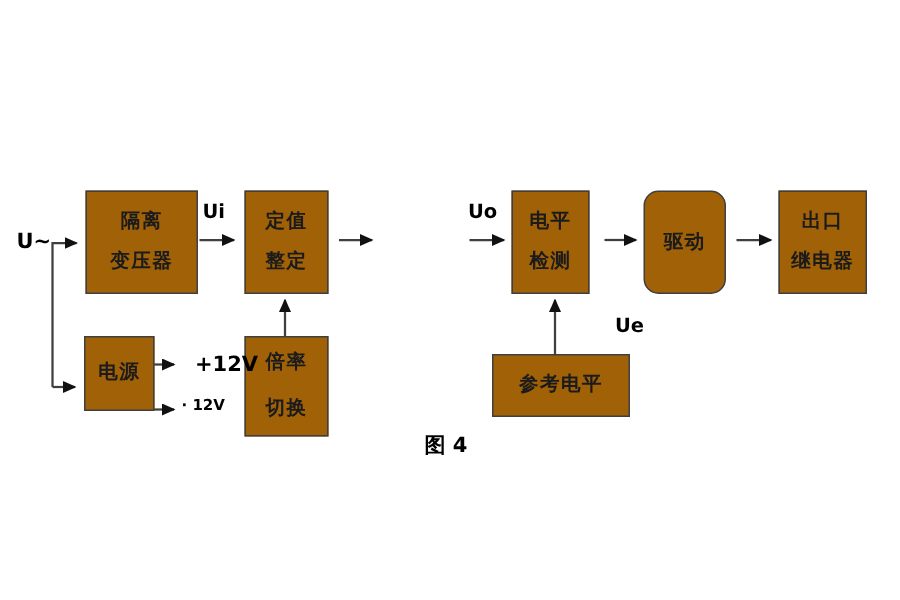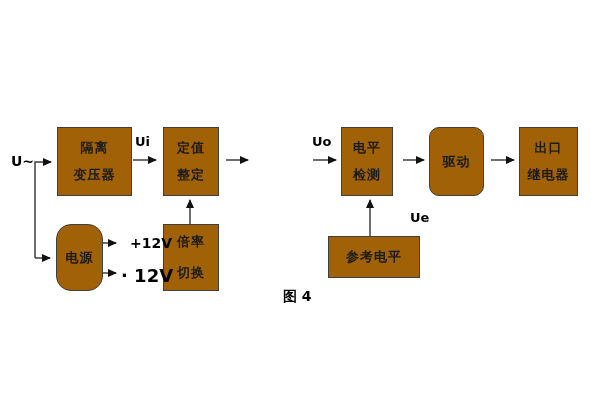--- a/index.html
+++ b/index.html
@@ -32,36 +32,36 @@
     letter-spacing: 1px;
     line-height: 1.2;
     white-space: nowrap;
   }
   .b-isolation { left: 57px;  top: 127px; width: 75px; height: 69px; }
   .b-setting   { left: 163px; top: 127px; width: 56px; height: 69px; }
   .b-rectifier { left: 253px; top: 127px; width: 55px; height: 69px; }
   .b-level     { left: 341px; top: 127px; width: 52px; height: 69px; }
   .b-drive     { left: 429px; top: 127px; width: 55px; height: 69px; border-radius: 10px; }
   .b-relay     { left: 519px; top: 127px; width: 59px; height: 69px; }
-  .b-power     { left: 56px;  top: 224px; width: 47px; height: 67px; border-radius: 15px; }
+  .b-power     { left: 56px;  top: 224px; width: 47px; height: 50px; }
   .b-ratio     { left: 163px; top: 224px; width: 56px; height: 67px; gap: 15px; }
   .b-reference { left: 328px; top: 236px; width: 92px; height: 42px; }
   .lbl {
     position: absolute;
     font-weight: bold;
     font-size: 13px;
     color: #000000;
     white-space: nowrap;
   }
   .lbl-input   { left: 11px;  top: 153px; font-size: 14px; }
   .lbl-ui      { left: 135px; top: 134px; }
   .lbl-uo      { left: 312px; top: 134px; }
   .lbl-ue      { left: 377px; top: 210px; margin-left: 33px; }
   .lbl-plus12  { left: 130px; top: 235px; font-size: 14px; }
-  .lbl-minus12 { left: 121px; top: 265px; font-size: 18px; }
+  .lbl-minus12 { left: 121px; top: 265px; font-size: 10px; }
   .lbl-caption { left: 283px; top: 288px; font-size: 14px; }
 </style>
 </head>
 <body>
 
 <div class="canvas">
 
   <svg class="connector-svg" viewBox="0 0 600 400" xmlns="http://www.w3.org/2000/svg">
     <defs>
       <marker id="arr" markerUnits="userSpaceOnUse" markerWidth="9" markerHeight="8" refX="8" refY="4" orient="auto">

